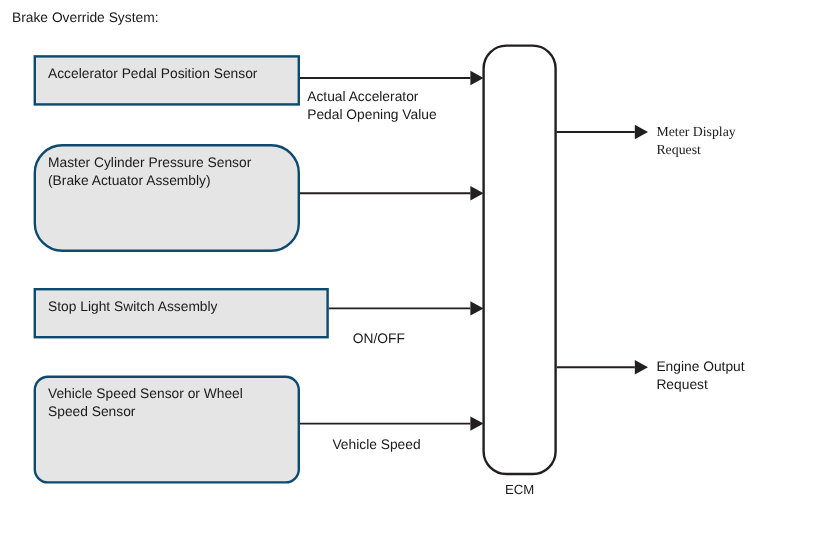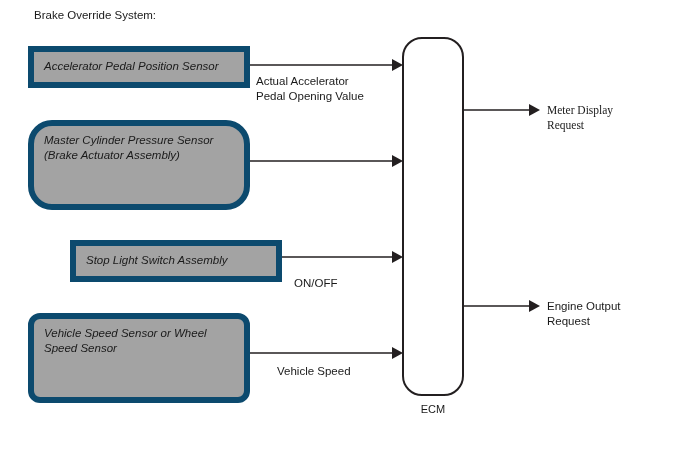--- a/index.html
+++ b/index.html
@@ -19,28 +19,26 @@
     overflow: hidden;
   }
   .title {
     position: absolute;
     left: 10px;
     top: 8px;
     font-size: 11.5px;
     line-height: 14px;
     color: #1a1a1a;
     white-space: nowrap;
-    margin-left: 24px;
   }
   .sensor-box {
     position: absolute;
     box-sizing: border-box;
-    border: 6px solid #0c4a6e;
-    background: #a3a3a3;
-    font-style: italic;
+    border: 2px solid #0c4a6e;
+    background: #e5e5e5;
   }
   .sensor-label {
     position: absolute;
     left: 10px;
     top: 7px;
     font-size: 11.5px;
     line-height: 15px;
     color: #1a1a1a;
     white-space: pre-line;
   }
@@ -131,21 +129,21 @@
 
   <div class="sensor-box" style="left:28px; top:46px; width:222px; height:42px;">
     <div class="sensor-label">Accelerator Pedal Position Sensor</div>
   </div>
 
   <div class="sensor-box" style="left:28px; top:120px; width:222px; height:90px;border-radius:24px;">
     <div class="sensor-label">Master Cylinder Pressure Sensor
 (Brake Actuator Assembly)</div>
   </div>
 
-  <div class="sensor-box" style="left:28px; top:240px; width:212px; height:42px;margin-left:42px;">
+  <div class="sensor-box" style="left:28px; top:240px; width:246px; height:42px;">
     <div class="sensor-label">Stop Light Switch Assembly</div>
   </div>
 
   <div class="sensor-box" style="left:28px; top:313px; width:222px; height:90px;border-radius:12px;">
     <div class="sensor-label">Vehicle Speed Sensor or Wheel
 Speed Sensor</div>
   </div>
 
   <div class="signal-label" style="left:256px; top:74px;">Actual Accelerator
 Pedal Opening Value</div>

